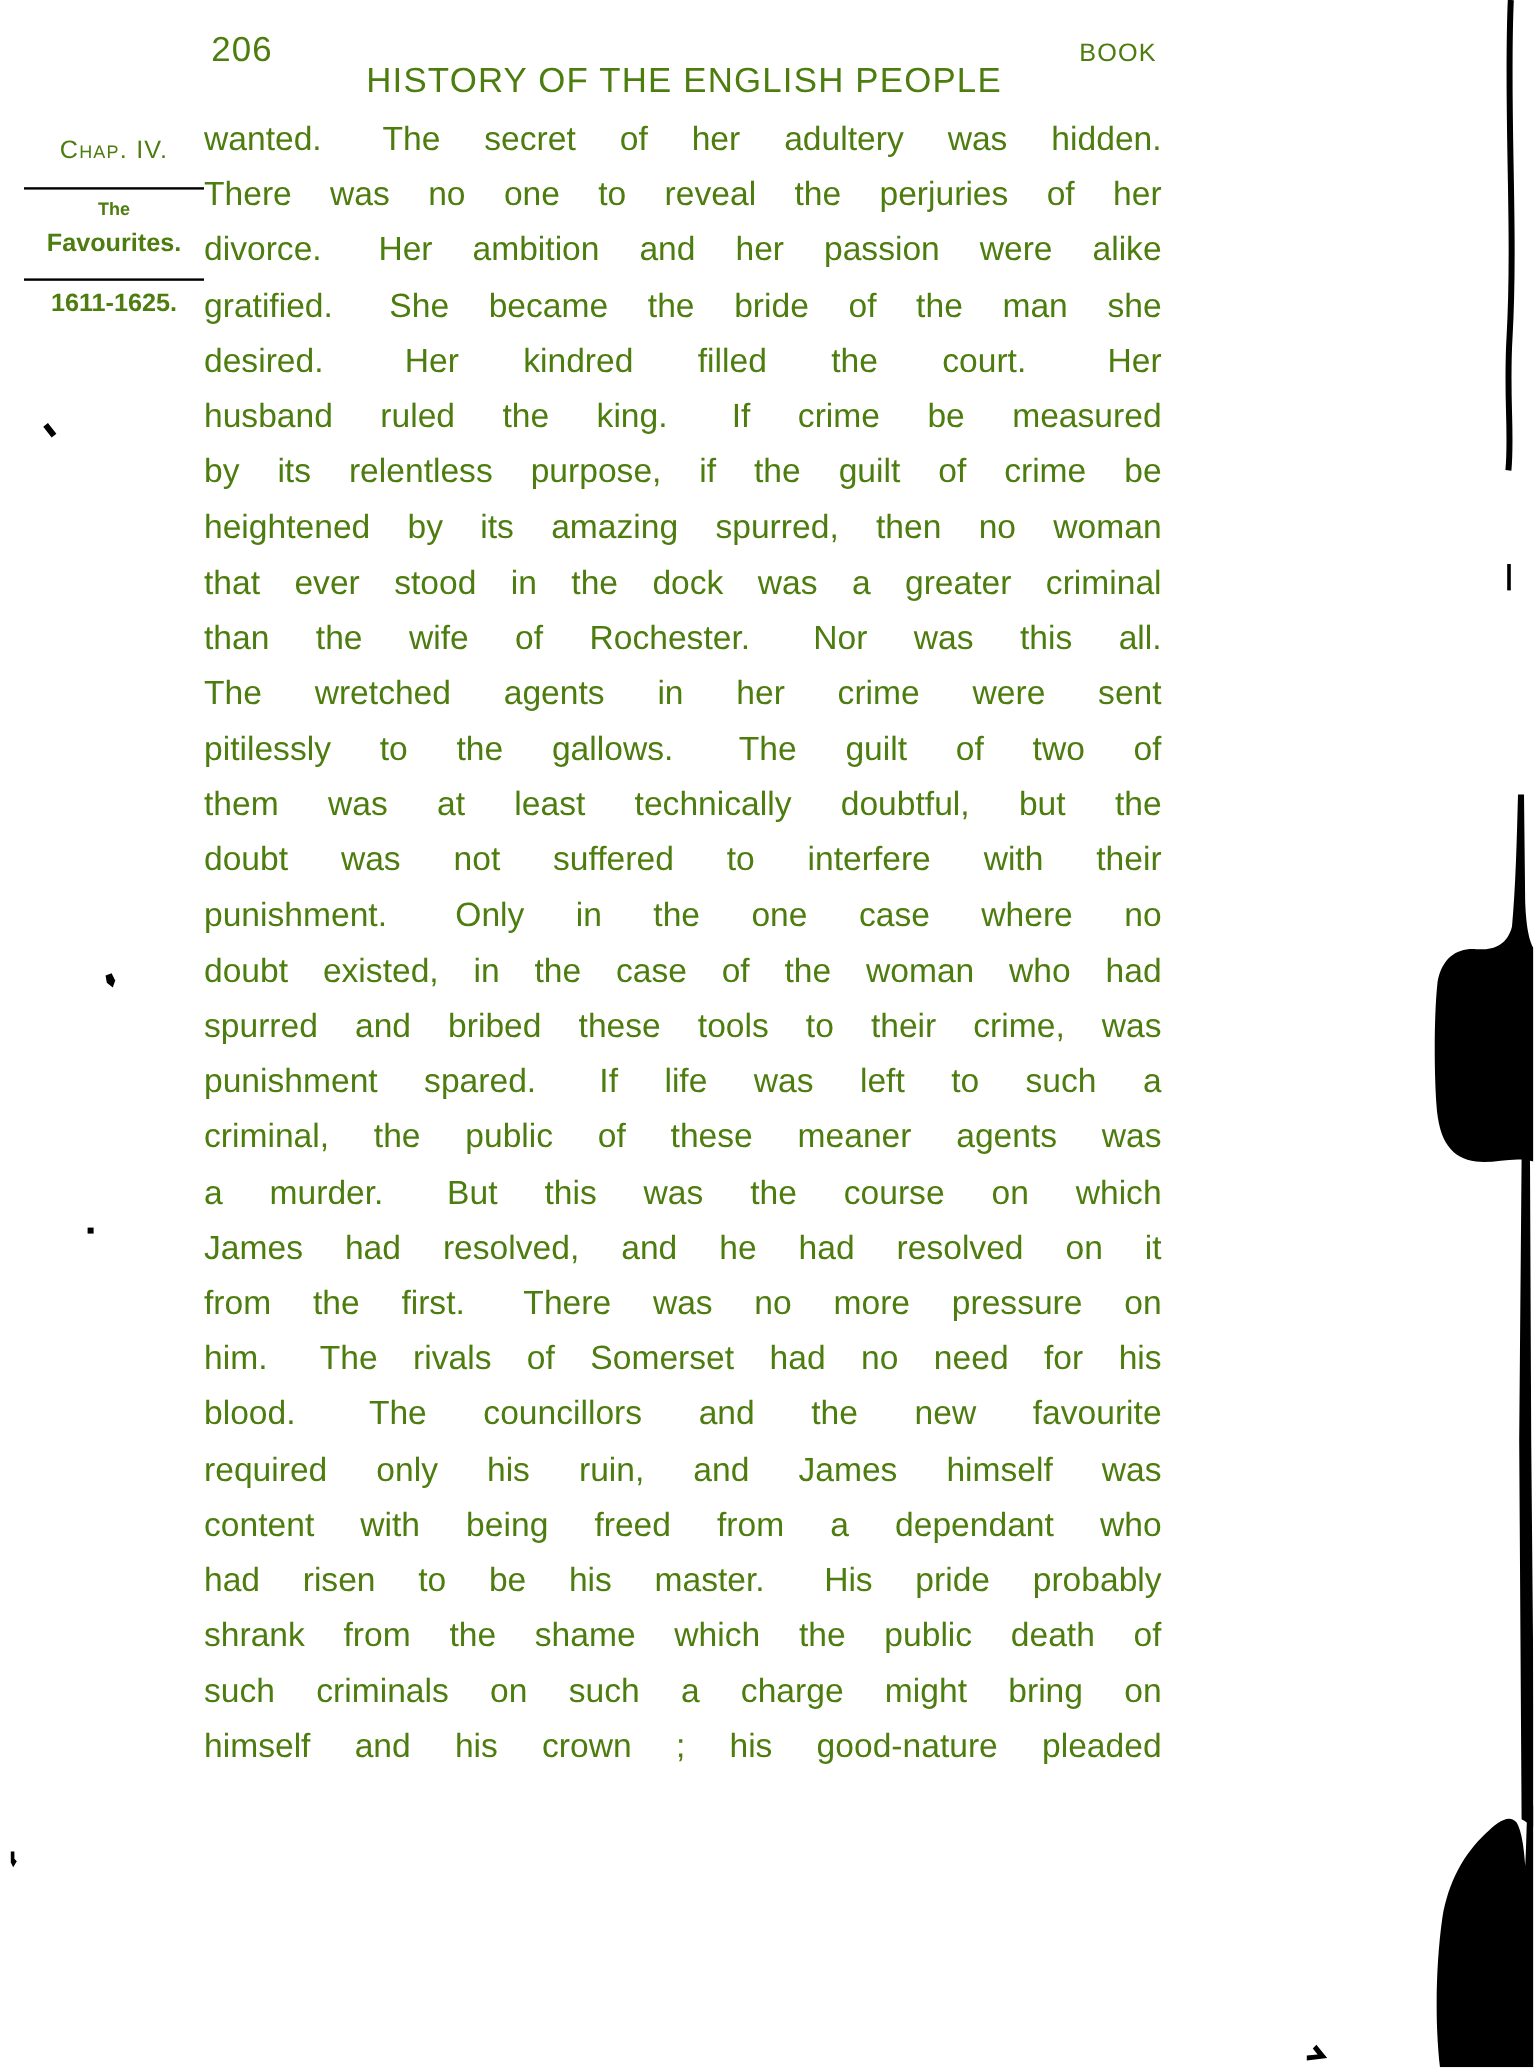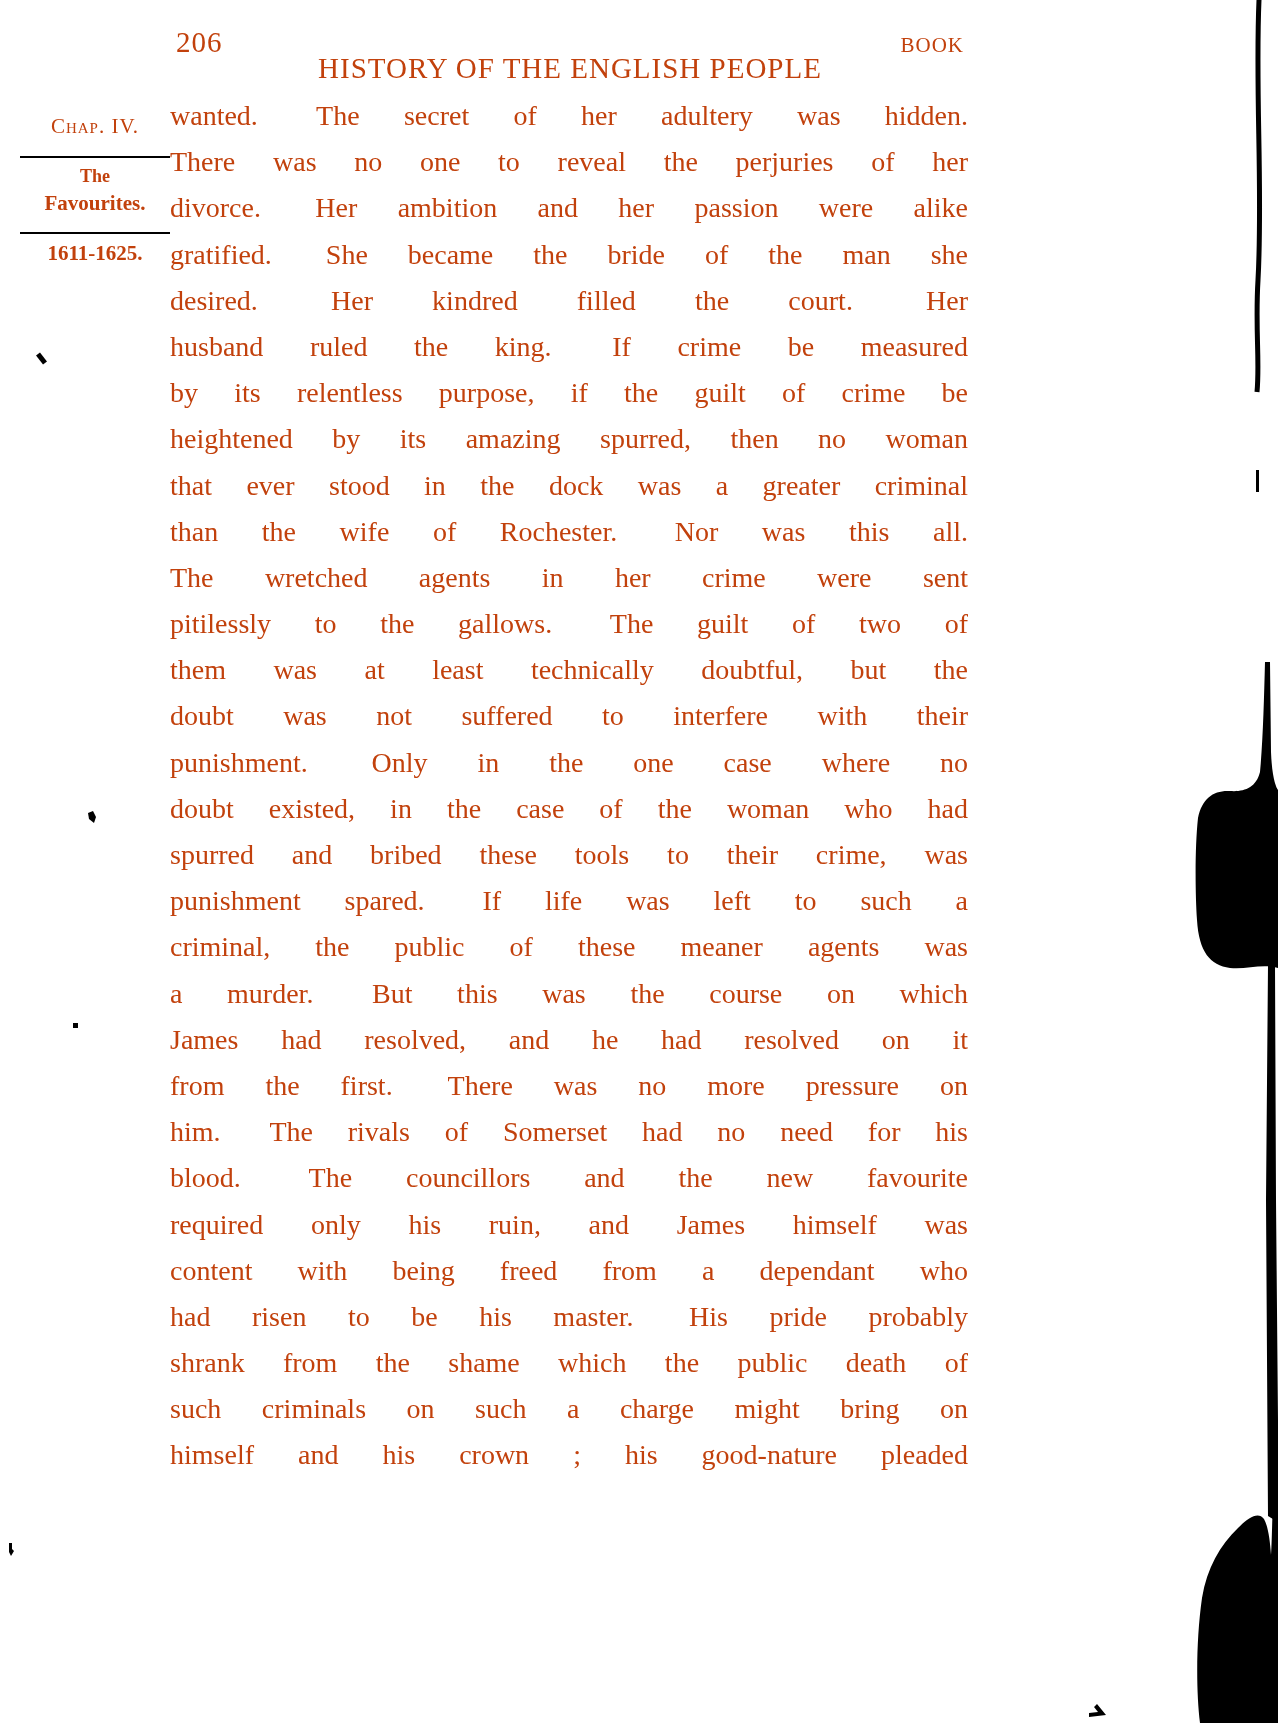--- a/index.html
+++ b/index.html
@@ -1,22 +1,22 @@
 <!DOCTYPE html>
 <html><head>
 <meta charset="utf-8">
 <style>
   html, body { margin: 0; padding: 0; background: #ffffff; }
   .page {
     position: relative;
     width: 1278px;
     height: 1723px;
     background: #ffffff;
-    color: #c2410c;
-    font-family: Liberation Serif, serif;
+    color: #4d7c0f;
+    font-family: Liberation Sans, sans-serif;
     overflow: hidden;
   }
 
   
   .running-head {
     position: absolute;
     left: 170px; top: 22px;
     width: 800px; height: 44px;
   }
   .page-number {
@@ -36,21 +36,21 @@
   }
 
   
   .margin-notes {
     position: absolute; left: 20px; top: 0;
     width: 150px; height: 400px;
     text-align: center;
   }
   .margin-notes > div { position: absolute; left: 0; width: 100%; }
   .chapter-note { top: 114px; font-size: 21px; font-variant: small-caps; letter-spacing: 1px; }
-  .section-note-top { top: 166px; font-size: 18px; font-weight: bold; }
+  .section-note-top { top: 166px; font-size: 15px; font-weight: bold; }
   .section-note-bottom { top: 191px; font-size: 21px; font-weight: bold; }
   .date-note { top: 241px; font-size: 21px; font-weight: bold; }
   .margin-rule {
     position: absolute; left: 52px; width: 46px; height: 2px;
     background: #000;
   }
   .margin-rule.r1 { top: 156px; }
   .margin-rule.r2 { top: 232px; }
 
   

